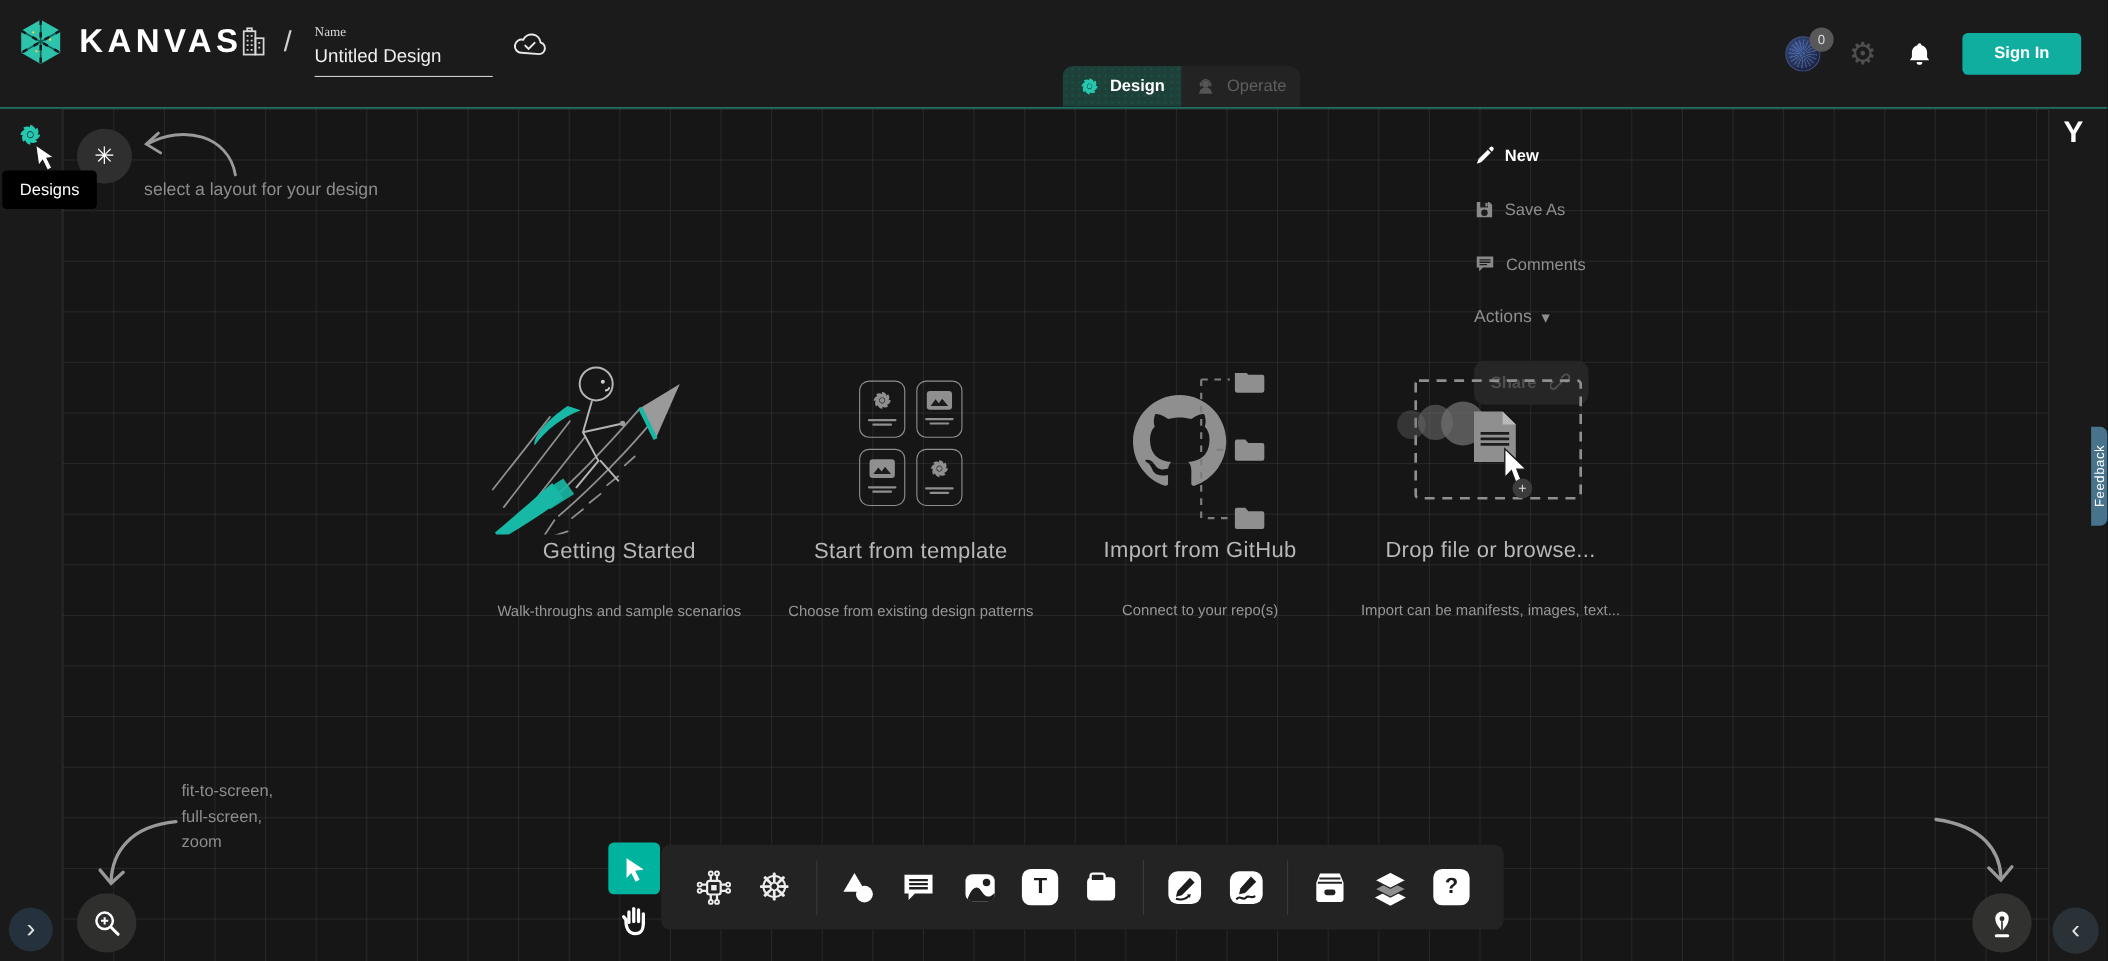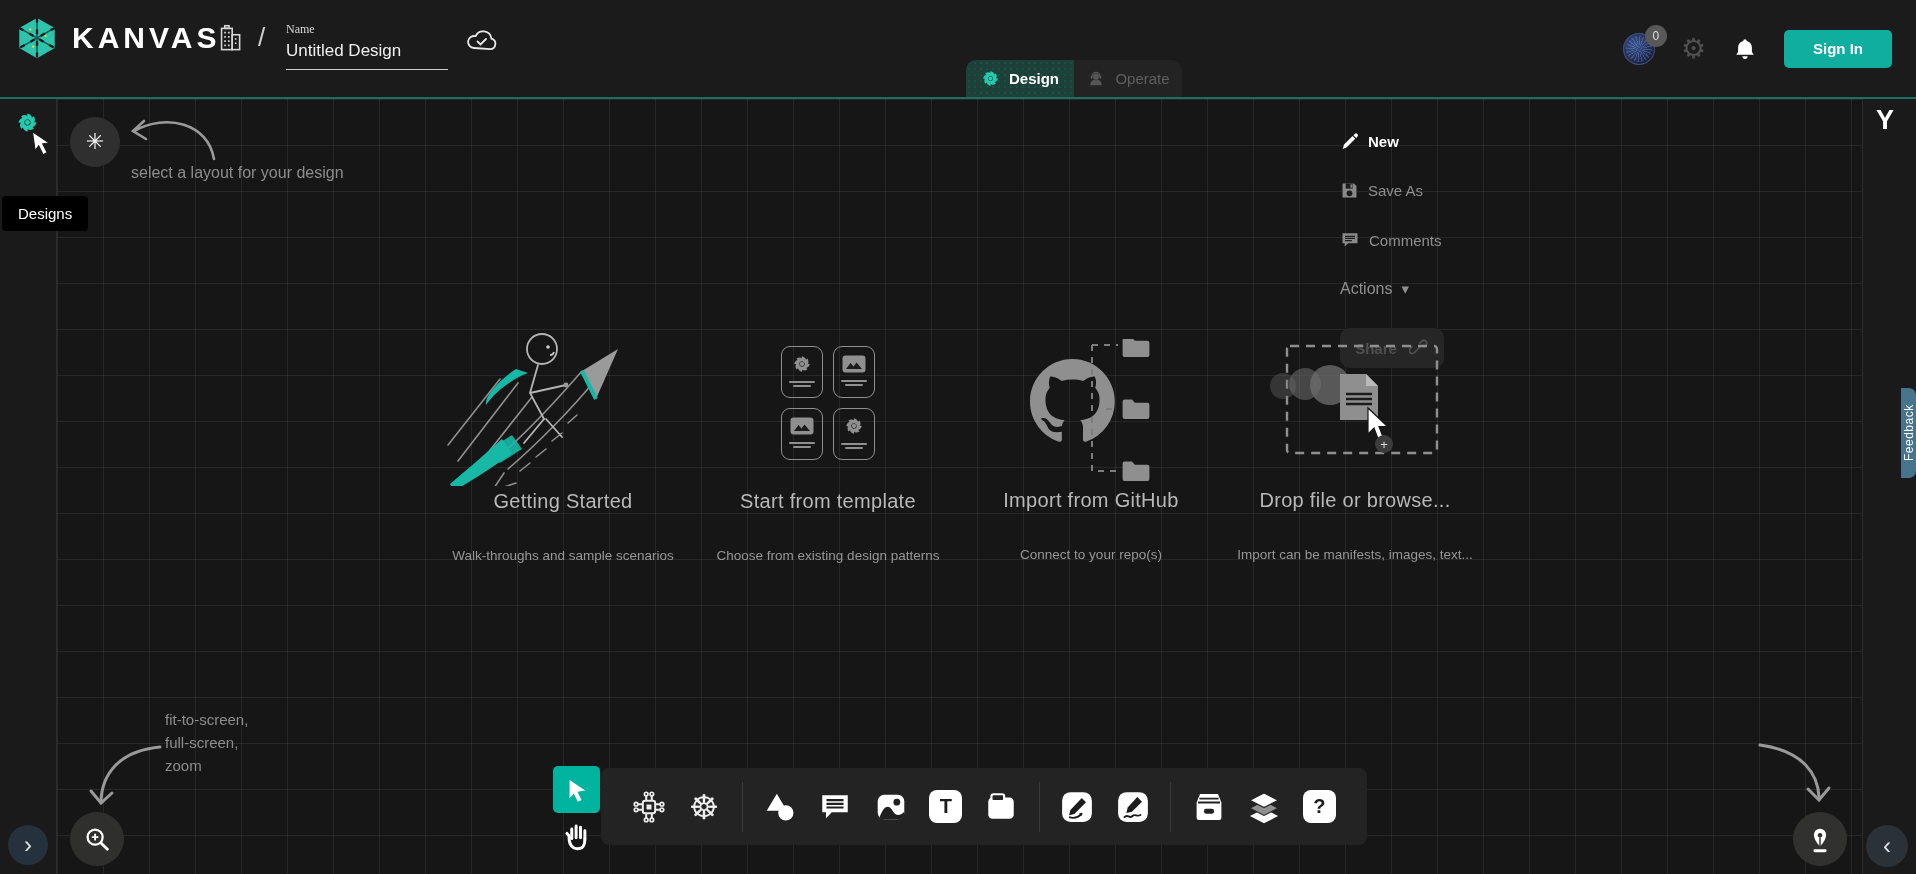--- a/index.html
+++ b/index.html
@@ -84,21 +84,21 @@
   #k8s-glyph { color:#ededed; font-size:34px; line-height:1; }
 
   
   #y-logo { position:absolute; left:1876px; top:6px; color:#fff; font-size:27px; font-weight:bold; }
   #feedback-tab { position:absolute; left:1901px; top:289px; width:15px; height:90px; background:#47738c;
     border-radius:7px 0 0 7px; color:#fff; font-size:12px; letter-spacing:.5px;
     writing-mode:vertical-rl; transform:rotate(180deg); display:flex; align-items:center; justify-content:center;
     cursor:pointer; }
 
   #designs-tooltip { position:absolute; left:2px; top:56px; background:#000; color:#fff; font-size:15px;
-    padding:9px 16px; border-radius:4px; z-index:3;margin-top:41px; }
+    padding:9px 16px; border-radius:4px; z-index:3; }
 </style>
 </head>
 <body>
 
 <svg width="0" height="0" style="position:absolute">
   <defs>
     <symbol id="pinwheel" viewBox="0 0 24 24">
       <g>
         <path d="M12 2.6 C16 3.6 18 7 16.4 10.8 C12.8 10 10.9 6.6 12 2.6 Z"></path>
         <path d="M12 2.6 C16 3.6 18 7 16.4 10.8 C12.8 10 10.9 6.6 12 2.6 Z" transform="rotate(45 12 12)"></path>

